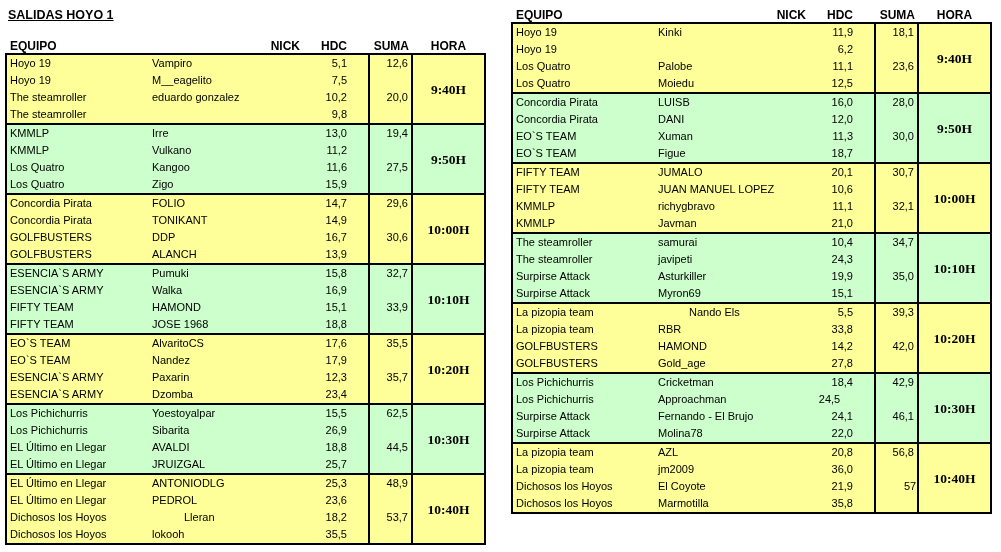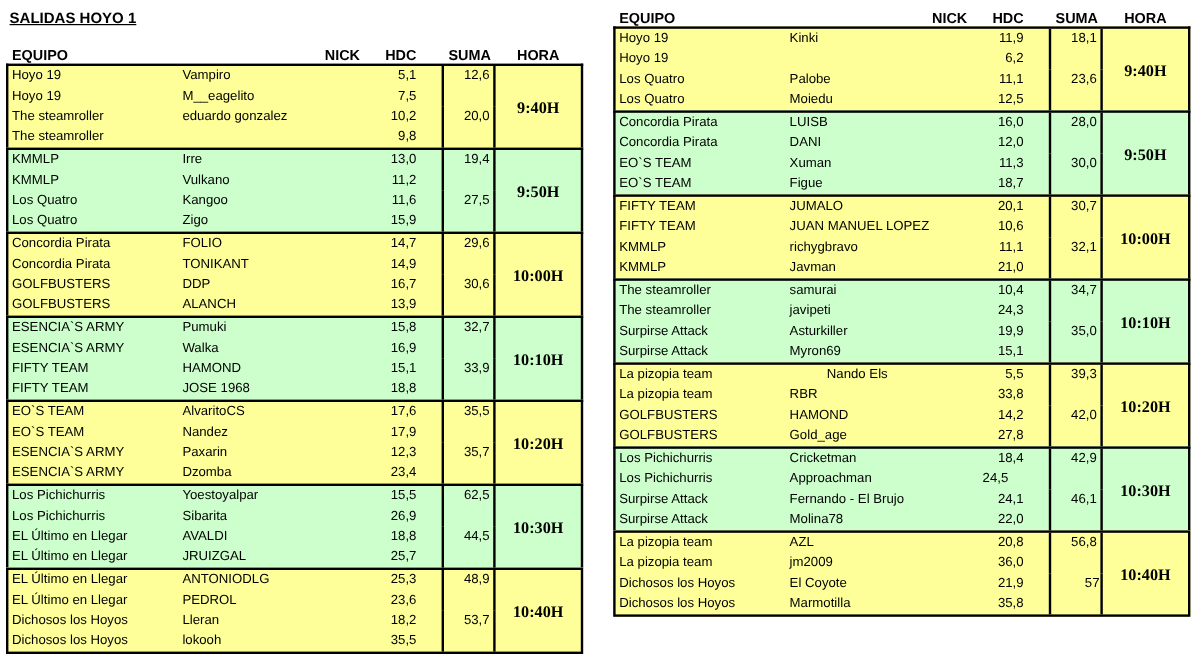--- a/index.html
+++ b/index.html
@@ -163,21 +163,21 @@
           <div class="cell hora-cell" style="grid-area: 1 / 5 / span 4;">10:30H</div>
         </div>
         <div class="group" style="background: rgb(255, 255, 153);">
           <div class="cell c-equipo" style="grid-area: 1 / 1;">EL Último en Llegar</div>
           <div class="cell c-nick" style="grid-area: 1 / 2;">ANTONIODLG</div>
           <div class="cell c-hdc" style="grid-area: 1 / 3;">25,3</div>
           <div class="cell c-equipo" style="grid-area: 2 / 1;">EL Último en Llegar</div>
           <div class="cell c-nick" style="grid-area: 2 / 2;">PEDROL</div>
           <div class="cell c-hdc" style="grid-area: 2 / 3;">23,6</div>
           <div class="cell c-equipo" style="grid-area: 3 / 1;">Dichosos los Hoyos</div>
-          <div class="cell c-nick" style="grid-area: 3 / 2;">Lleran</div>
+          <div class="cell c-nick" style="grid-area: 3 / 2; margin-left: 32px;">Lleran</div>
           <div class="cell c-hdc" style="grid-area: 3 / 3;">18,2</div>
           <div class="cell c-equipo" style="grid-area: 4 / 1;">Dichosos los Hoyos</div>
           <div class="cell c-nick" style="grid-area: 4 / 2;">lokooh</div>
           <div class="cell c-hdc" style="grid-area: 4 / 3;">35,5</div>
           <div class="cell suma-cell" style="grid-area: 1 / 4 / span 2;">48,9</div>
           <div class="cell suma-cell" style="grid-area: 3 / 4 / span 2;">53,7</div>
           <div class="cell hora-cell" style="grid-area: 1 / 5 / span 4;">10:40H</div>
         </div>
       </div>
   </section>

